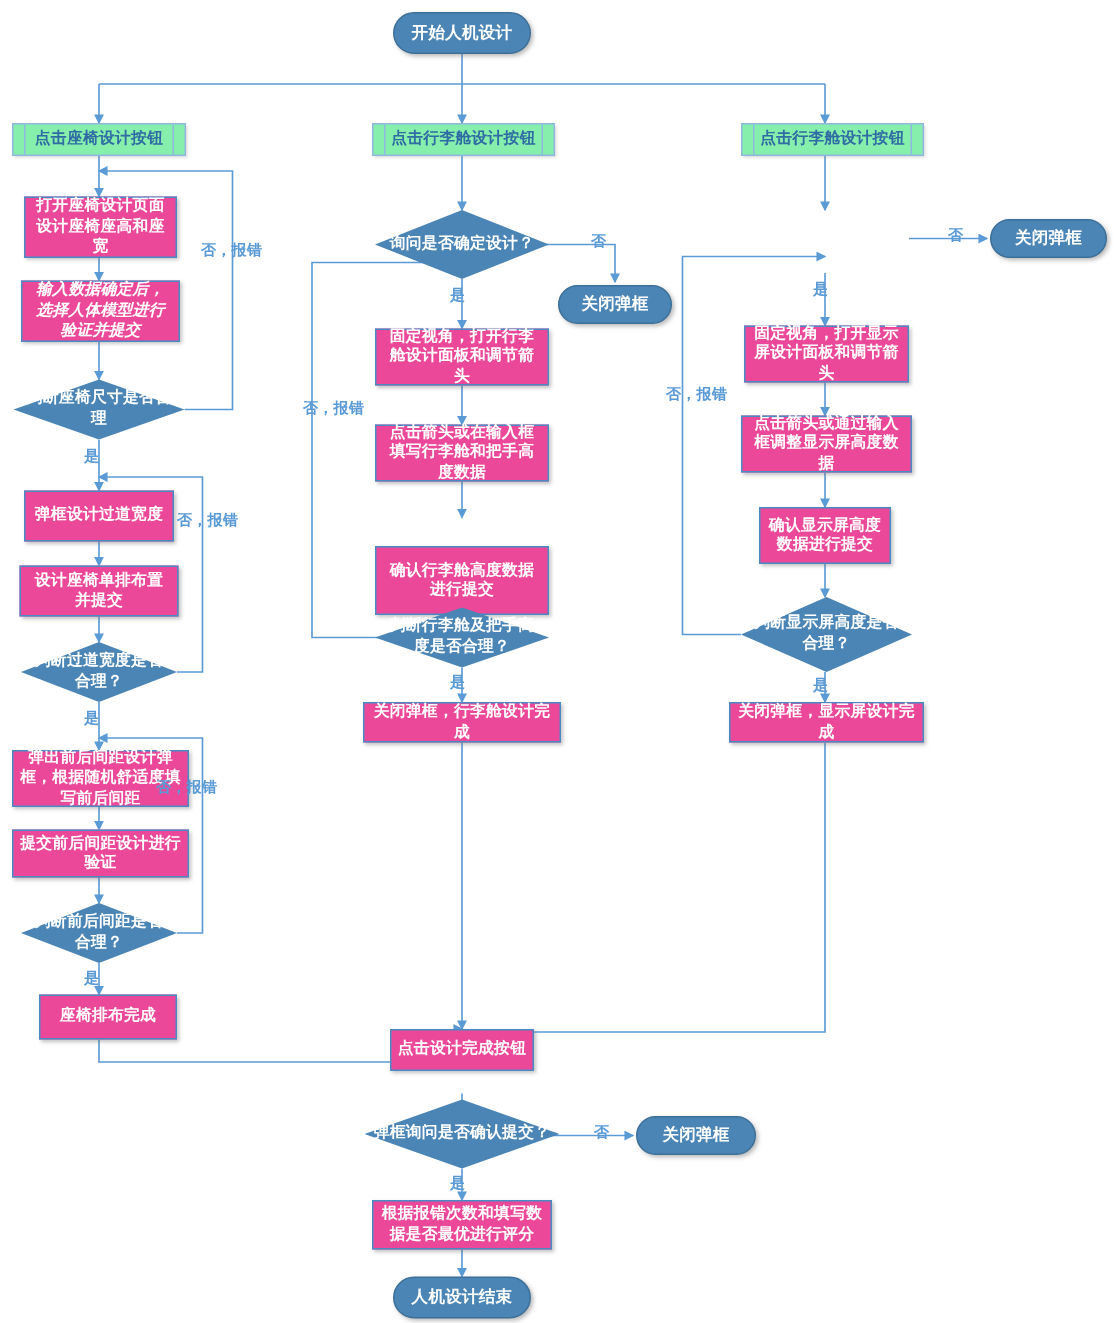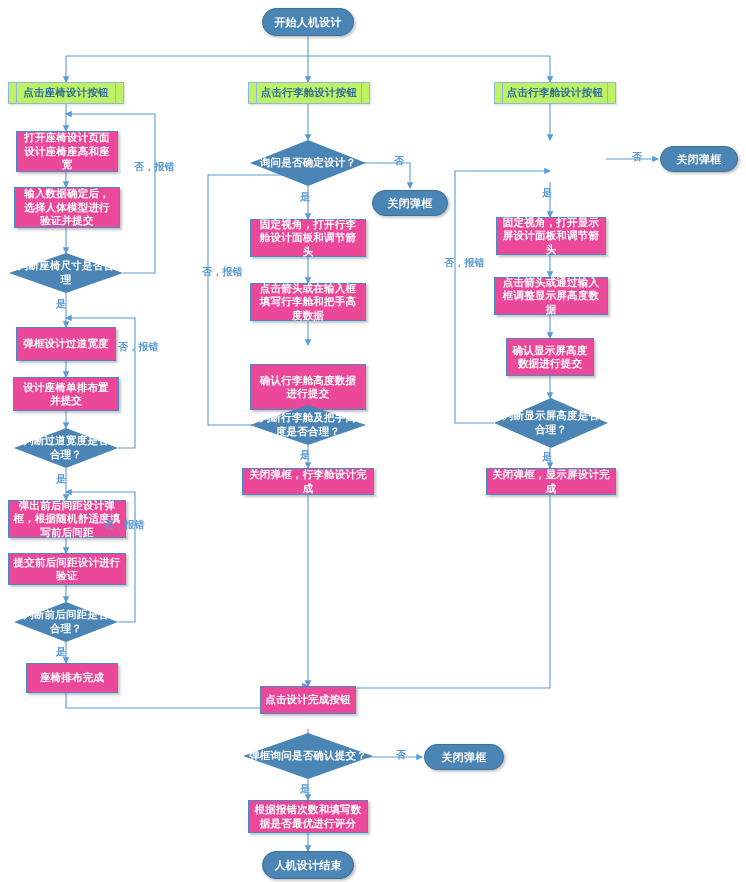--- a/index.html
+++ b/index.html
@@ -38,21 +38,21 @@
   }
   
   .proc {
     background: #ec4899;
     border: 1px solid #4a8ac4;
     box-shadow: 1.5px 1.5px 2.5px rgba(120,120,120,0.45);
     padding: 2px 4px;
   }
   
   .predef {
-    background: #bef264;
+    background: #86efac;
     border: 1px solid #8fb8de;
     color: #2f6ca3;
     box-shadow: 1px 1px 2px rgba(150,150,150,0.35);
   }
   .predef::before, .predef::after {
     content: "";
     position: absolute;
     top: 0; bottom: 0;
     width: 0;
     border-left: 1px solid #8fb8de;
@@ -189,21 +189,21 @@
   <div class="node term" style="left:262px; top:8px; width:92px; height:28px;">开始人机设计</div>
 
   <div class="node predef" style="left:8px; top:82px; width:116px; height:22px;">点击座椅设计按钮</div>
 
   <div class="node predef" style="left:248px; top:82px; width:122px; height:22px;">点击行李舱设计按钮</div>
 
   <div class="node predef" style="left:494px; top:82px; width:122px; height:22px;">点击行李舱设计按钮</div>
 
   <div class="node proc" style="left:16px; top:131px; width:102px; height:41px;">打开座椅设计页面设计座椅座高和座宽</div>
 
-  <div class="node proc" style="left:14px; top:187px; width:106px; height:41px;">输入数据确定后，选择人体模型进行验证并提交</div>
+  <div class="node proc" style="left:14px; top:187px; width:106px; height:41px;font-style:italic;">输入数据确定后，选择人体模型进行验证并提交</div>
 
   <div class="dec" style="left:9px; top:253px; width:114px; height:40px;">
     <svg class="shape" viewBox="0 0 114 40" preserveAspectRatio="none" xmlns="http://www.w3.org/2000/svg">
       <polygon points="57,0 114,20 57,40 0,20" fill="#4a85b5"></polygon>
     </svg>
     <div class="lbl">判断座椅尺寸是否合理</div>
   </div>
 
   <div class="node proc" style="left:16px; top:327px; width:100px; height:34px;">弹框设计过道宽度</div>
 

